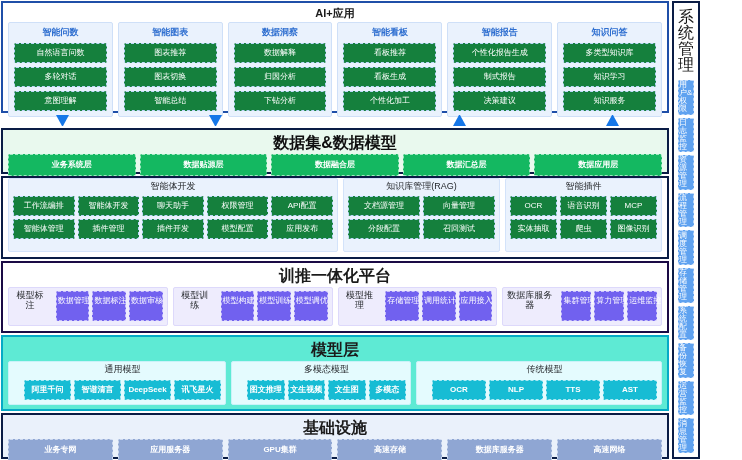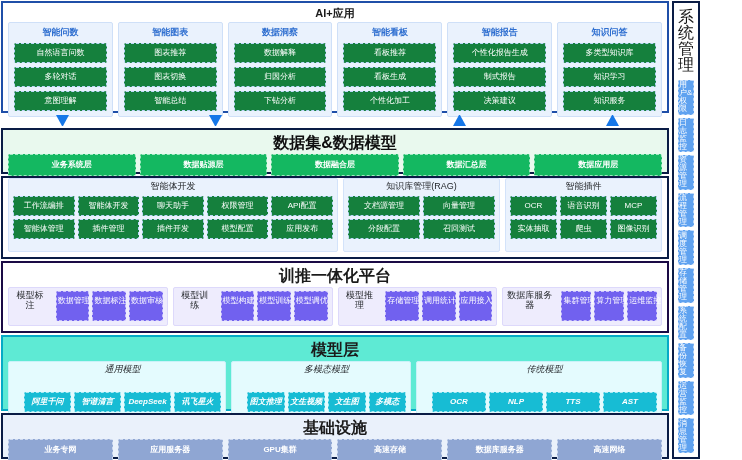--- a/index.html
+++ b/index.html
@@ -164,22 +164,21 @@
 
   
   .l-model { background: #5eead4; border-color: #06aac6; height: 76px; }
   .grp-c {
     background: #e4fbfe;
     border: 1px solid #c9f2f9;
     border-radius: 2px;
     padding: 3px 4px 4px 15px;
     display: flex;
     flex-direction: column;
-    gap: 16px;
-    font-style: italic;
+    gap: 4px;
   }
   .chip-c {
     background: #17bcd4;
     border: 1px dashed #a9e9f3;
     border-radius: 2px;
     color: #ffffff;
     font-size: 8px;
     font-weight: bold;
     text-align: center;
     line-height: 1;

